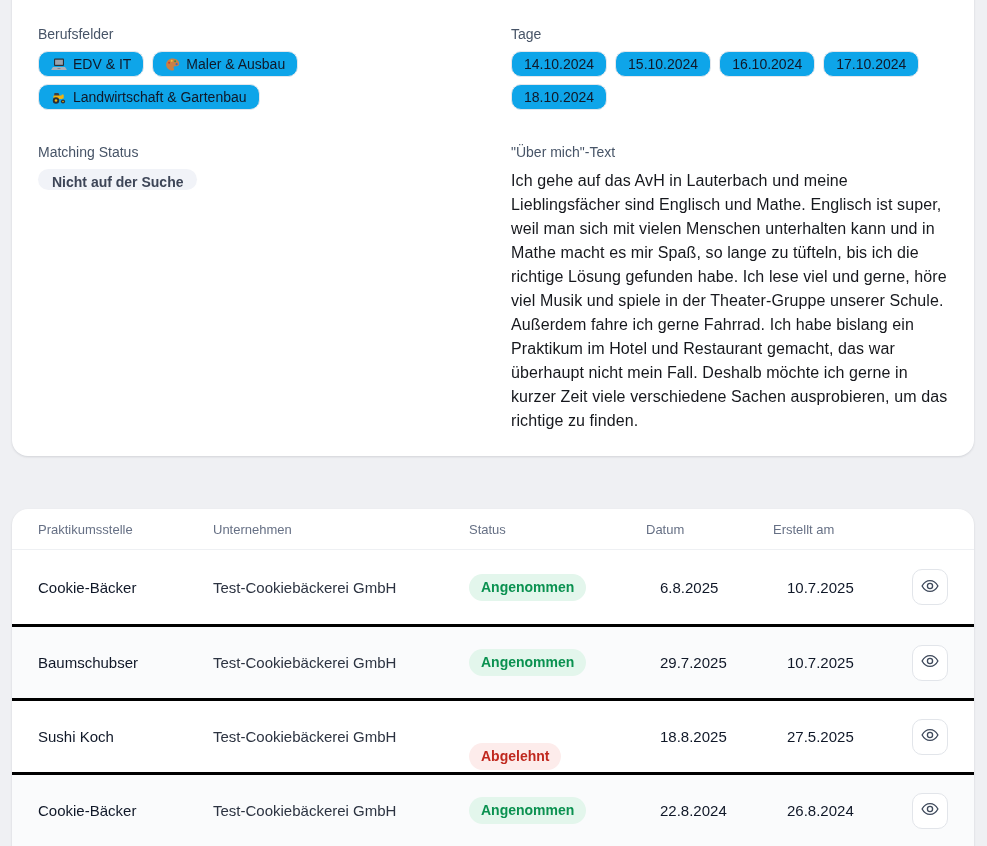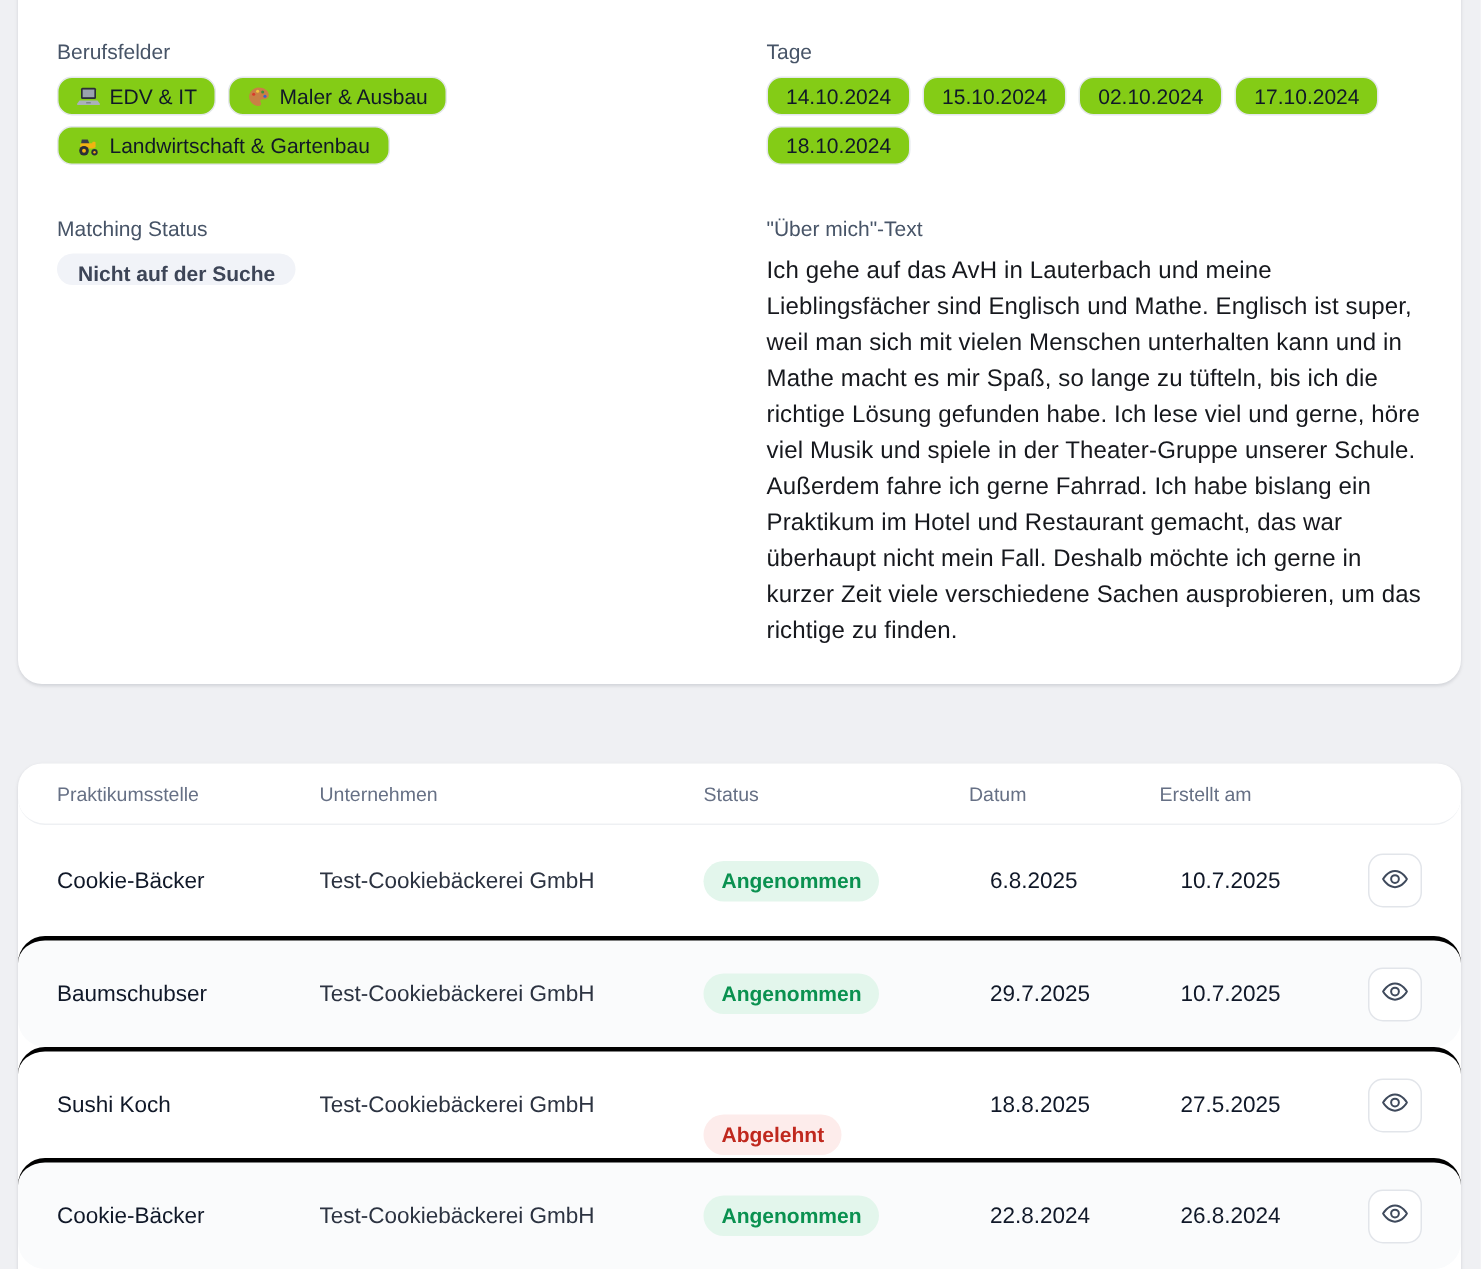--- a/index.html
+++ b/index.html
@@ -38,21 +38,21 @@
     color: #475467;
     margin-bottom: 7px;
   }
   .chip-row { display: flex; flex-wrap: wrap; gap: 7px 8px; }
   .chip {
     display: inline-flex;
     align-items: center;
     gap: 6px;
     height: 26px;
     padding: 0 12px;
-    background: #84cc16;
+    background: #0ea5e9;
     border: 1px solid #e4e7ec;
     border-radius: 10px;
     font-size: 14px;
     font-weight: 500;
     color: #101828;
     white-space: nowrap;
   }
   .chip svg { display: block; }
   .badge-pill {
     display: inline-block;
@@ -75,21 +75,20 @@
     top: 509px;
     height: 400px;
     padding: 0;
     overflow: hidden;
   }
   .t-grid {
     display: grid;
     grid-template-columns: 175px 256px 177px 127px 1fr 60px;
     align-items: center;
     padding: 0 26px;
-    border-radius: 18px;
   }
   .t-head {
     height: 41px;
     border-bottom: 1px solid #eef0f3;
   }
   .t-head .t-cell {
     font-size: 13px;
     font-weight: 500;
     color: #667085;
   }
@@ -177,21 +176,21 @@
           <span class="badge-pill">Nicht auf der Suche</span>
         </div>
       </div>
 
       <div>
         <div>
           <div class="field-label">Tage</div>
           <div class="chip-row">
             <span class="chip">14.10.2024</span>
             <span class="chip">15.10.2024</span>
-            <span class="chip">02.10.2024</span>
+            <span class="chip">16.10.2024</span>
             <span class="chip">17.10.2024</span>
             <span class="chip">18.10.2024</span>
           </div>
         </div>
 
         <div style="margin-top:32px">
           <div class="field-label">"Über mich"-Text</div>
           <p class="about-text">Ich gehe auf das AvH in Lauterbach und meine Lieblingsfächer sind Englisch und Mathe. Englisch ist super, weil man sich mit vielen Menschen unterhalten kann und in Mathe macht es mir Spaß, so lange zu tüfteln, bis ich die richtige Lösung gefunden habe. Ich lese viel und gerne, höre viel Musik und spiele in der Theater-Gruppe unserer Schule. Außerdem fahre ich gerne Fahrrad. Ich habe bislang ein Praktikum im Hotel und Restaurant gemacht, das war überhaupt nicht mein Fall. Deshalb möchte ich gerne in kurzer Zeit viele verschiedene Sachen ausprobieren, um das richtige zu finden.</p>
         </div>
       </div>

